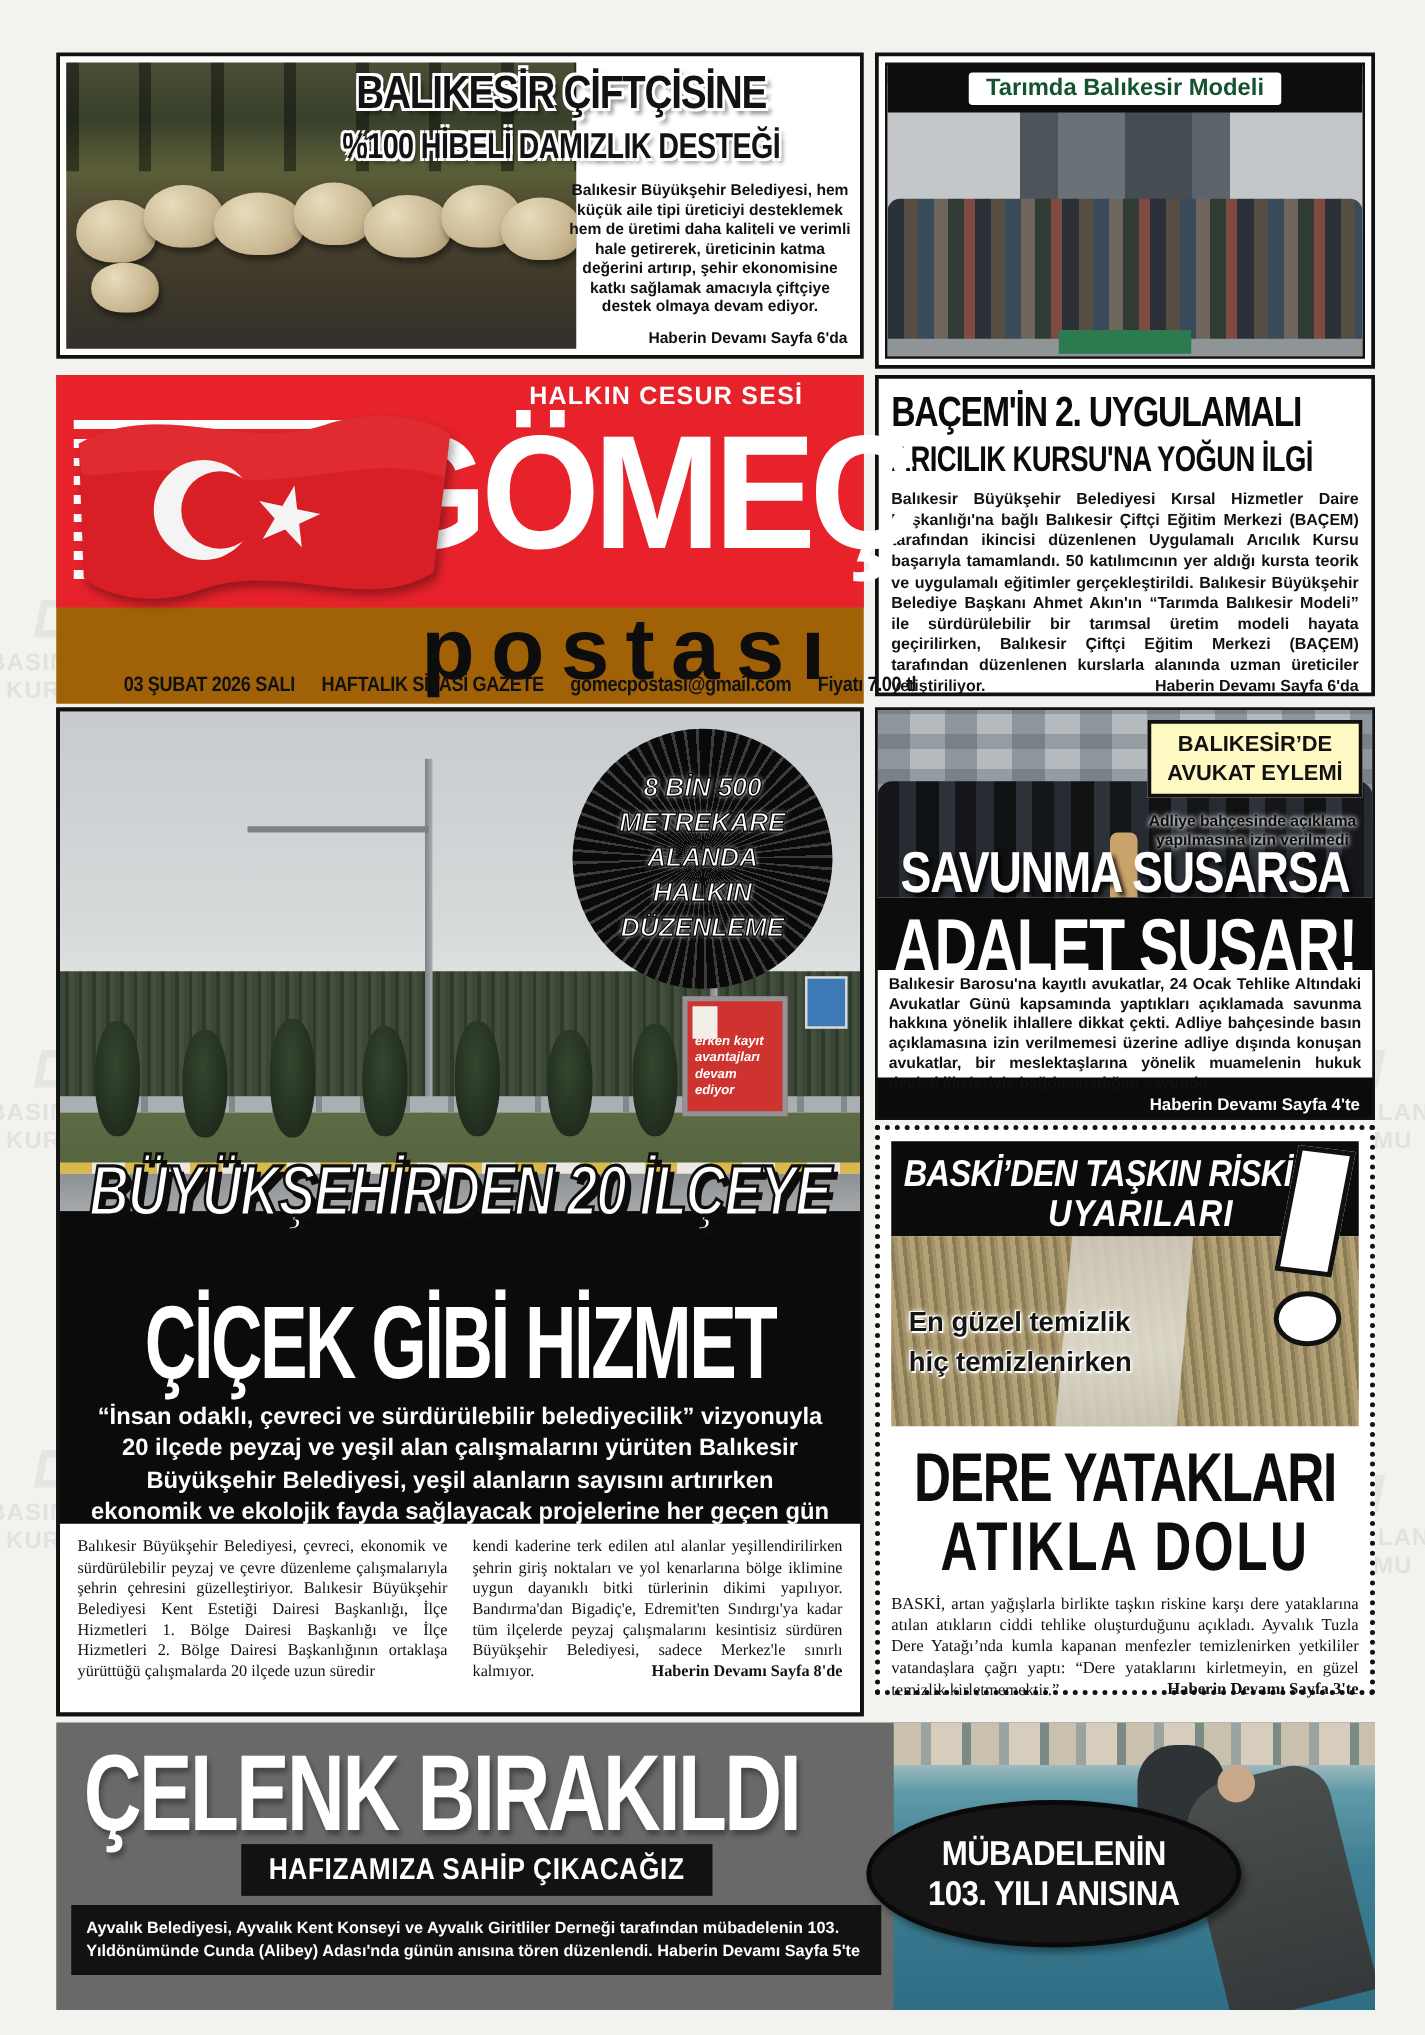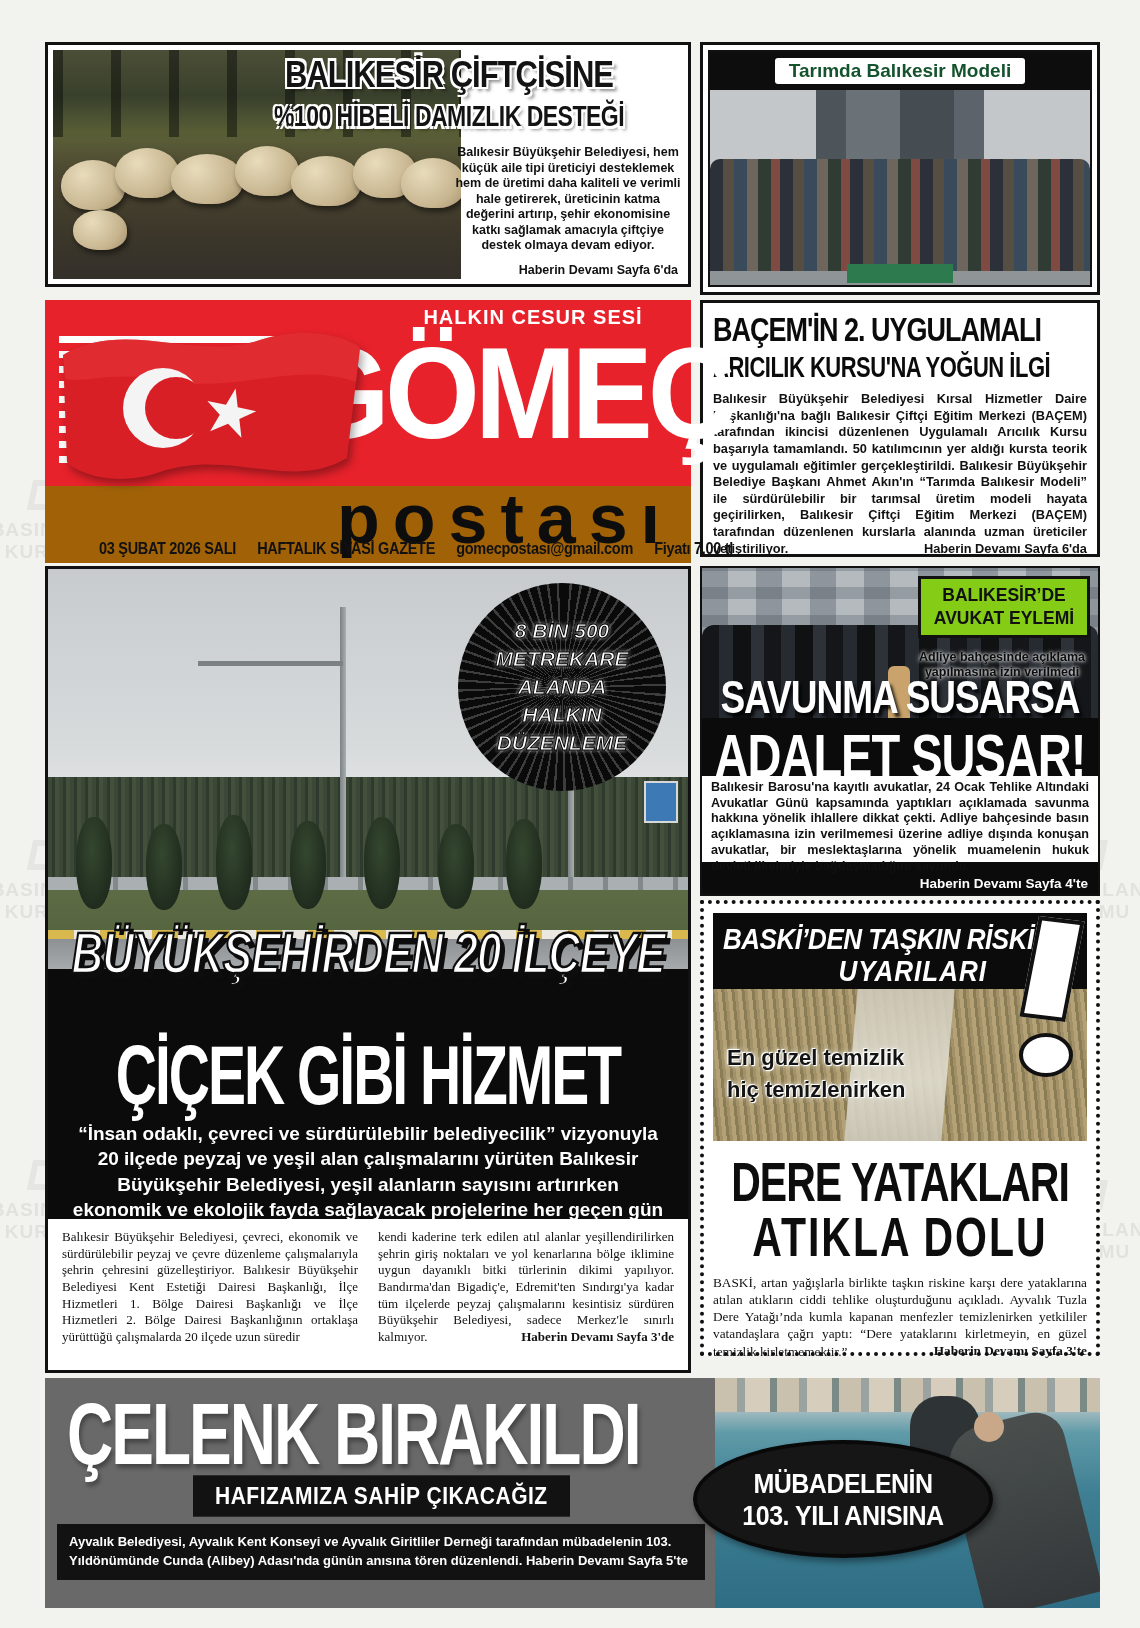--- a/index.html
+++ b/index.html
@@ -130,21 +130,21 @@
   .art-lawyer { left:700px; top:566px; width:400px; height:330px; background:#0b0b0b;
     border:2px solid #111; z-index:2; overflow:hidden; }
   .law-photo { left:0; top:0; width:100%; height:150px; overflow:hidden;
     background:linear-gradient(180deg,#b4babe 0 58%, #9ba1a5 58%); }
   .law-windows { left:0; top:0; width:100%; height:58%;
     background:repeating-linear-gradient(90deg, rgba(55,65,78,.3) 0 26px, rgba(255,255,255,0) 26px 54px),
                repeating-linear-gradient(0deg, rgba(55,65,78,.25) 0 12px, rgba(255,255,255,0) 12px 28px); }
   .law-crowd { left:0; bottom:0; width:100%; height:62%; border-radius:12px 12px 0 0;
     background:repeating-linear-gradient(90deg,#14161a 0 17px,#262a31 17px 31px,#0f1113 31px 49px,#2d3138 49px 62px); }
   .law-coat { left:47%; bottom:0; width:22px; height:52px; background:#c9a36b; border-radius:6px 6px 0 0; }
-  .law-label { right:8px; top:8px; width:172px; background:#84cc16; border:3px solid #111;
+  .law-label { right:8px; top:8px; width:172px; background:#fef9c3; border:3px solid #111;
     text-align:center; font-weight:bold; font-size:17.5px; line-height:1.3; padding:5px 2px; z-index:4; }
   .law-label span { position:static; display:block; }
   .law-sub { right:8px; top:82px; width:176px; text-align:center; font-weight:bold;
     font-size:12.5px; line-height:1.2; color:#0d0d0d; z-index:4;
     text-shadow:0 0 3px #e8eaec,0 0 5px #e8eaec; }
   .law-h1 { left:0; top:104px; width:100%; text-align:center; color:#fff; z-index:3;
     font-size:37px; font-weight:bold; letter-spacing:-1px; transform:scale(1,1.25); transform-origin:top;
     text-shadow:3px 3px 3px rgba(0,0,0,.85); }
   .law-h2 { left:0; top:152px; width:100%; text-align:center; color:#fff;
     font-size:47px; font-weight:bold; letter-spacing:-1px; transform:scale(1,1.3); transform-origin:top; }
@@ -293,41 +293,42 @@
       <div class="grass"></div>
       <div class="curb"></div>
       <div class="asphalt"></div>
       <div class="cypress" style="left:28px;top:248px;height:92px"></div>
       <div class="cypress" style="left:98px;top:255px;height:86px"></div>
       <div class="cypress" style="left:168px;top:246px;height:95px"></div>
       <div class="cypress" style="left:242px;top:252px;height:88px"></div>
       <div class="cypress" style="left:316px;top:248px;height:92px"></div>
       <div class="cypress" style="left:390px;top:255px;height:85px"></div>
       <div class="cypress" style="left:458px;top:250px;height:90px"></div>
+      <div class="billboard">erken kayıt avantajları devam ediyor</div>
       <div class="bluesign"></div>
       <div class="starburst">
         <div class="starburst-text">
           <span style="position:static;display:block">8 BİN 500</span>
           <span style="position:static;display:block">METREKARE</span>
           <span style="position:static;display:block">ALANDA</span>
           <span style="position:static;display:block">HALKIN</span>
           <span style="position:static;display:block">DÜZENLEME</span>
         </div>
       </div>
     </div>
     <div class="black-band rel" style="position:absolute">
       <div class="road-h2">ÇİÇEK GİBİ HİZMET</div>
       <div class="road-intro">“İnsan odaklı, çevreci ve sürdürülebilir belediyecilik” vizyonuyla 20 ilçede peyzaj ve yeşil alan çalışmalarını yürüten Balıkesir Büyükşehir Belediyesi, yeşil alanların sayısını artırırken ekonomik ve ekolojik fayda sağlayacak projelerine her geçen gün bir yenisini ekliyor.</div>
     </div>
     <div class="road-h1">BÜYÜKŞEHİRDEN 20 İLÇEYE</div>
     <div class="road-cols">
       <p>Balıkesir Büyükşehir Belediyesi, çevreci, ekonomik ve sürdürülebilir peyzaj ve çevre düzenleme çalışmalarıyla şehrin çehresini güzelleştiriyor. Balıkesir Büyükşehir Belediyesi Kent Estetiği Dairesi Başkanlığı, İlçe Hizmetleri 1. Bölge Dairesi Başkanlığı ve İlçe Hizmetleri 2. Bölge Dairesi Başkanlığının ortaklaşa yürüttüğü çalışmalarda 20 ilçede uzun süredir</p>
       <p>
         <span style="position:static">kendi kaderine terk edilen atıl alanlar yeşillendirilirken şehrin giriş noktaları ve yol kenarlarına bölge iklimine uygun dayanıklı bitki türlerinin dikimi yapılıyor. Bandırma'dan Bigadiç'e, Edremit'ten Sındırgı'ya kadar tüm ilçelerde peyzaj çalışmalarını kesintisiz sürdüren Büyükşehir Belediyesi, sadece Merkez'le sınırlı kalmıyor.</span>
-        <span class="road-more">Haberin Devamı Sayfa 3'de</span>
+        <span class="road-more">Haberin Devamı Sayfa 8'de</span>
       </p>
     </div>
   </section>
 
   <section class="art-lawyer">
     <div class="law-photo">
       <div class="law-windows"></div>
       <div class="law-crowd"></div>
       <div class="law-coat"></div>
     </div>

